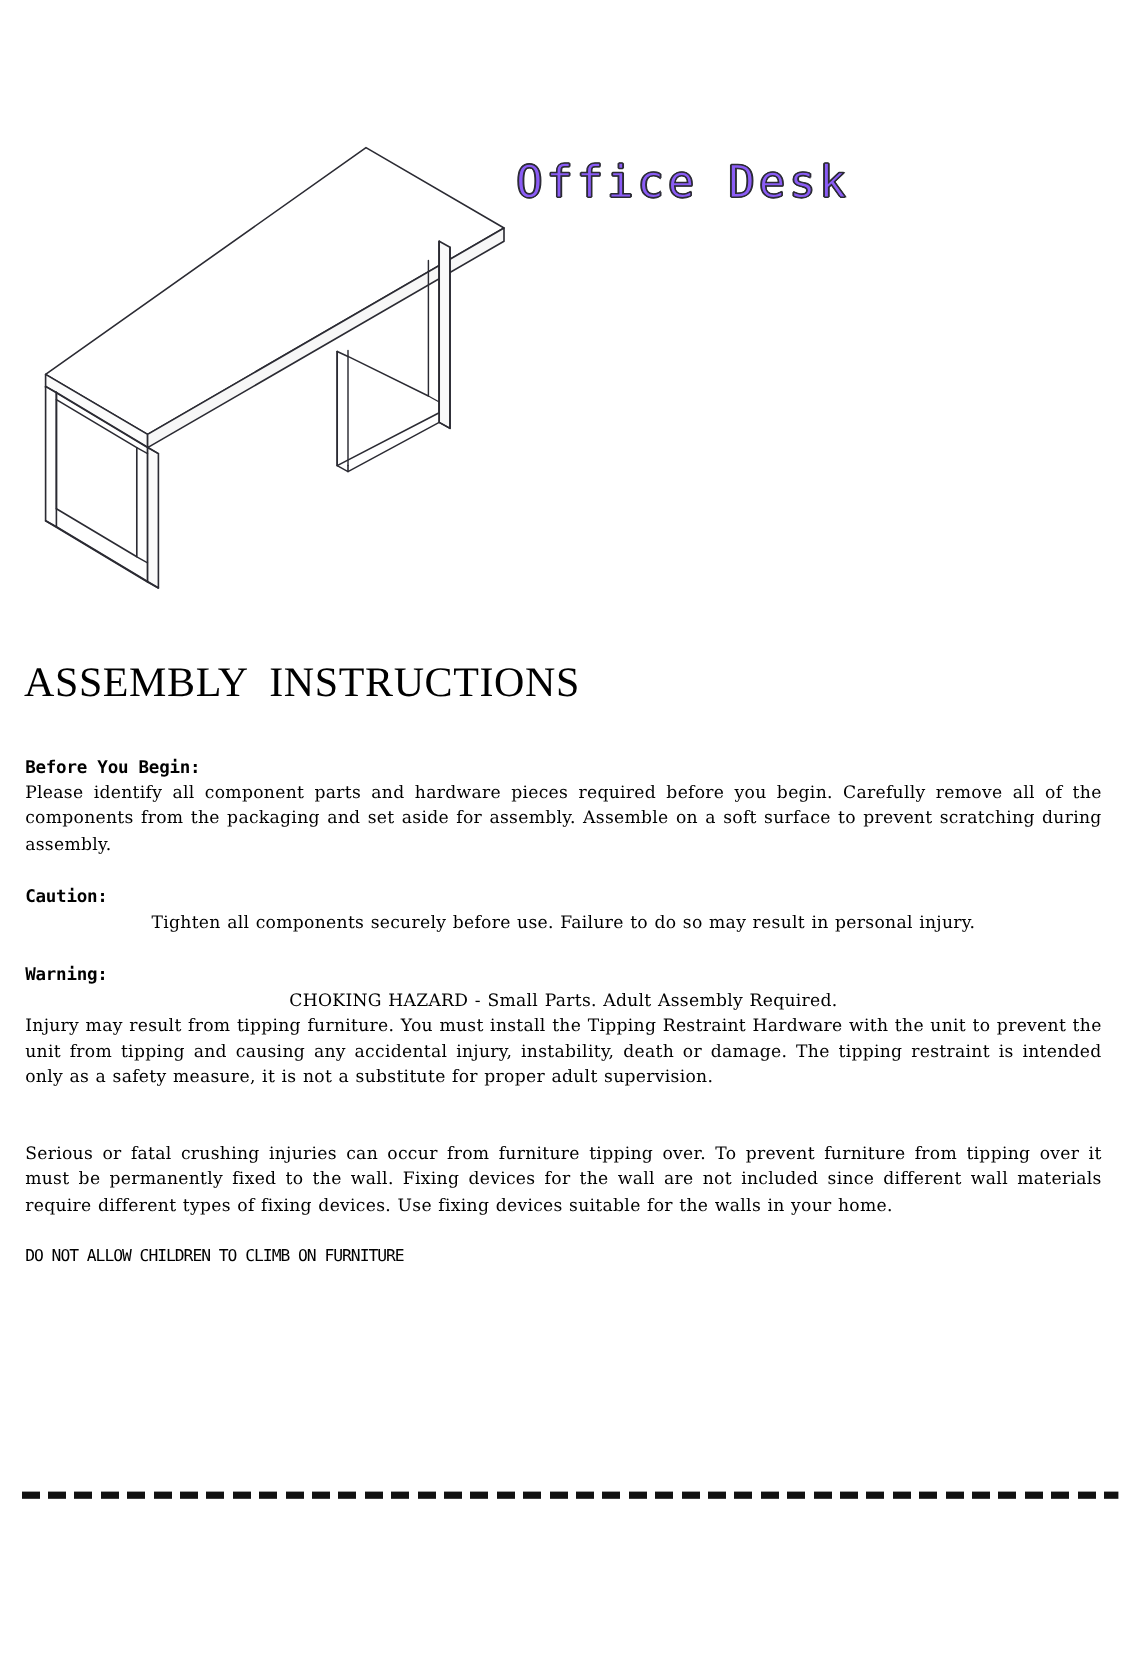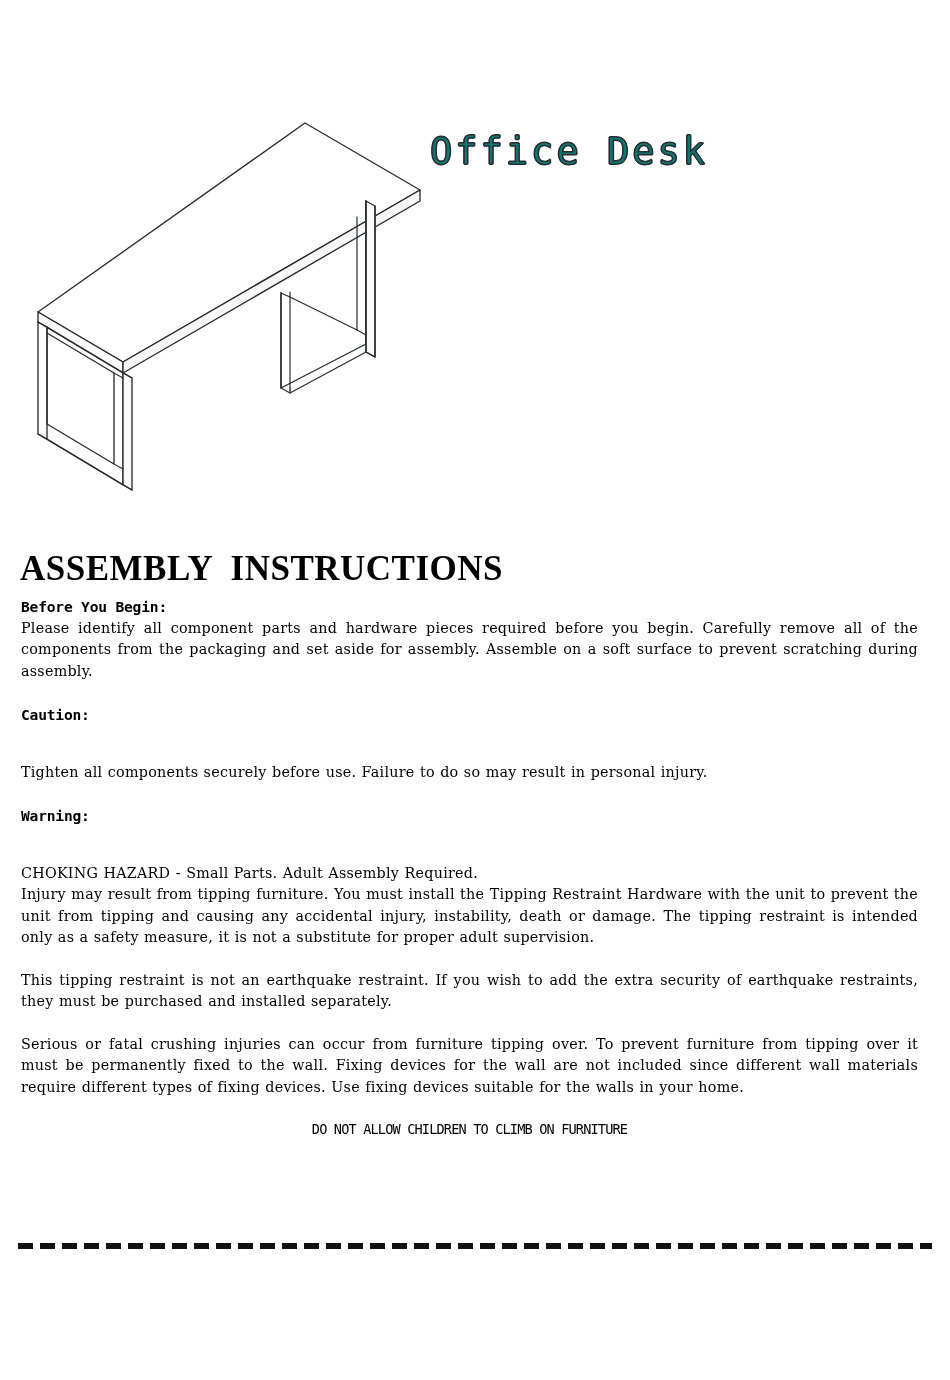--- a/index.html
+++ b/index.html
@@ -33,46 +33,45 @@
   
   #product-title {
     position: absolute;
     left: 430px;
     top: 133px;
     width: 500px;
     font-family: "DejaVu Sans Mono", monospace;
     font-size: 37px;
     letter-spacing: 3px;
     line-height: 1;
-    color: #0f766e;
+    color: #8b5cf6;
     -webkit-text-stroke: 1px #2b2b33;
     text-shadow:
       -1px 0 #2b2b33, 1px 0 #2b2b33,
       0 -1px #2b2b33, 0 1px #2b2b33;
     white-space: nowrap;
   }
 
   
   #main-heading {
     position: absolute;
     left: 20px;
     top: 551px;
     font-family: "Liberation Serif", "DejaVu Serif", serif;
     font-size: 35px;
     line-height: 1.05;
     letter-spacing: 0.5px;
     white-space: pre;
-    font-weight: bold;
   }
 
   
   #body-text {
     position: absolute;
     left: 21px;
-    top: 596px;
+    top: 629px;
     width: 897px;
     font-family: "DejaVu Serif", serif;
     font-size: 14.3px;
   }
 
   .sec-title {
     font-family: "DejaVu Sans Mono", monospace;
     font-weight: bold;
     font-size: 14.6px;
     line-height: 21.5px;
@@ -84,33 +83,32 @@
     font-family: "DejaVu Serif", serif;
     font-size: 14.3px;
     line-height: 21.5px;
     margin: 0;
     text-align: justify;
     text-justify: inter-word;
     letter-spacing: 0.25px;
     word-spacing: 0.6px;
   }
   .para.nojust {
-    text-align: left;
-    margin-top: 36px;
+    text-align: center;
   }
 
   .gap-sm { height: 21px; }
   .gap-md { height: 22px; }
 
   .condensed {
     font-family: "DejaVu Sans Mono", monospace;
     font-size: 13.6px;
     line-height: 21.5px;
     letter-spacing: -0.85px;
-    text-align: center;
+    text-align: left;
     margin: 0;
   }
 
   
   #cut-line {
     position: absolute;
     left: 18px;
     top: 1243px;
     width: 914px;
     height: 6px;
@@ -190,21 +188,20 @@
 
   <div class="gap-md"></div>
 
   <div>
     <div class="sec-title">Warning:</div>
     <p class="para nojust">CHOKING HAZARD - Small Parts. Adult Assembly Required.</p>
     <p class="para">Injury may result from tipping furniture. You must install the Tipping Restraint Hardware with the unit to prevent the unit from tipping and causing any accidental injury, instability, death or damage. The tipping restraint is intended only as a safety measure, it is not a substitute for proper adult supervision.</p>
 
     <div class="gap-sm"></div>
 
-    <p class="para">This tipping restraint is not an earthquake restraint. If you wish to add the extra security of earthquake restraints, they must be purchased and installed separately.</p>
 
     <div class="gap-sm"></div>
 
     <p class="para">Serious or fatal crushing injuries can occur from furniture tipping over. To prevent furniture from tipping over it must be permanently fixed to the wall. Fixing devices for the wall are not included since different wall materials require different types of fixing devices. Use fixing devices suitable for the walls in your home.</p>
 
     <div class="gap-sm"></div>
 
     <p class="condensed">DO NOT ALLOW CHILDREN TO CLIMB ON FURNITURE</p>
   </div>
 

